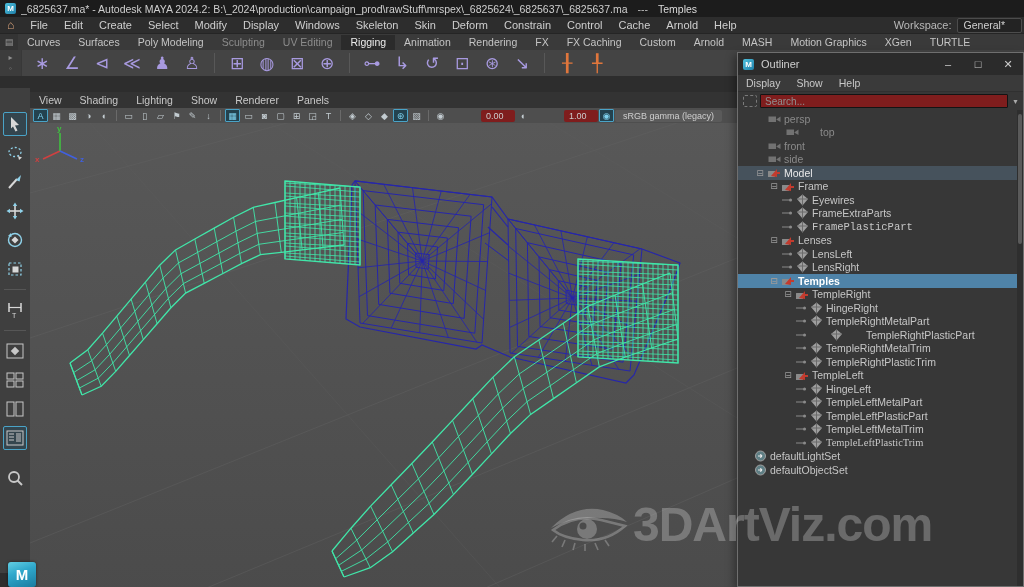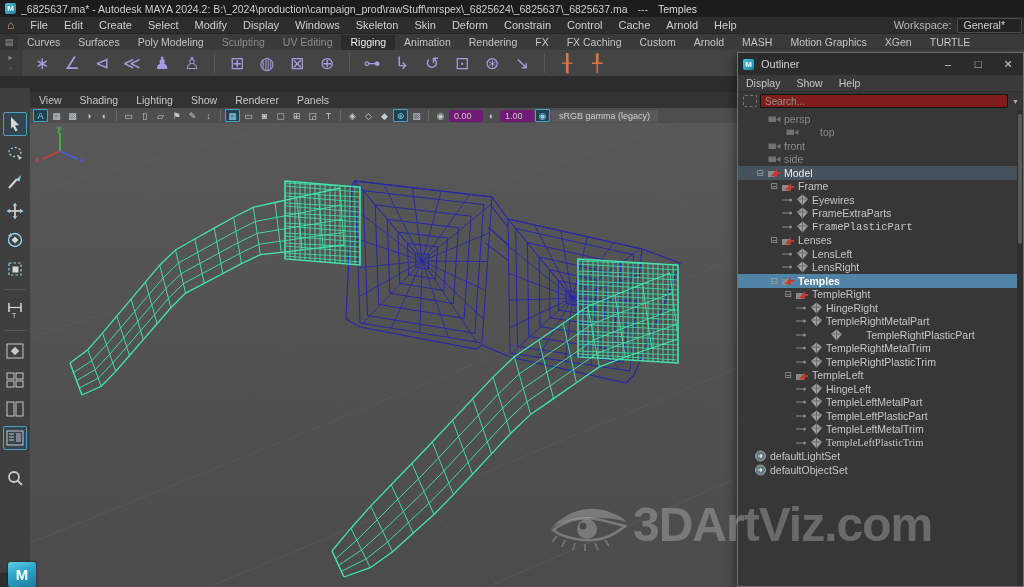--- a/index.html
+++ b/index.html
@@ -66,21 +66,21 @@
   .viewport{position:absolute;left:30px;top:0;width:707px;height:511px;}
   .panel-menubar{position:absolute;left:0;top:4px;width:707px;height:16px;background:#333333;
     display:flex;align-items:center;color:#c8c8c8;font-size:10.5px;}
   .panel-menu{padding:0 9px;}
   .panel-toolbar{position:absolute;left:0;top:20px;width:707px;height:15px;background:#4e4e4e;
     display:flex;align-items:center;gap:1px;padding-left:3px;}
   .vt-ico{min-width:15px;height:13px;display:flex;align-items:center;justify-content:center;
     font-size:9px;color:#c2cbd0;border:1px solid transparent;border-radius:1px;}
   .vt-ico.on{background:#23424f;border-color:var(--accent);color:#7fd2ef;}
   .vt-sep{width:1px;height:11px;background:#6a6a6a;margin:0 3px;}
-  .vt-field{background:#701a75;color:#cccccc;font-size:9px;padding:1px 5px;border-radius:2px;min-width:34px;}
+  .vt-field{background:#7f1d1d;color:#cccccc;font-size:9px;padding:1px 5px;border-radius:2px;min-width:34px;margin-left:32px;}
   .vt-select{background:#5a5a5a;color:#cfcfcf;font-size:9px;padding:1px 8px;border-radius:2px;}
   .view3d{position:absolute;left:0;top:35px;width:707px;height:476px;
     background:linear-gradient(#585858,#4b4b4b);}
   .view3d svg{position:absolute;left:0;top:0;}
   .persp-label{position:absolute;left:0;right:0;bottom:3px;text-align:center;color:#b4b4b4;font-size:10.5px;}
   .axis-gizmo{position:absolute;left:10px;bottom:8px;width:60px;height:45px;}
   .axis-label{font-size:8px;font-weight:bold;}
 
   
   .outliner{position:absolute;left:737px;top:52px;width:287px;height:535px;background:#373737;

